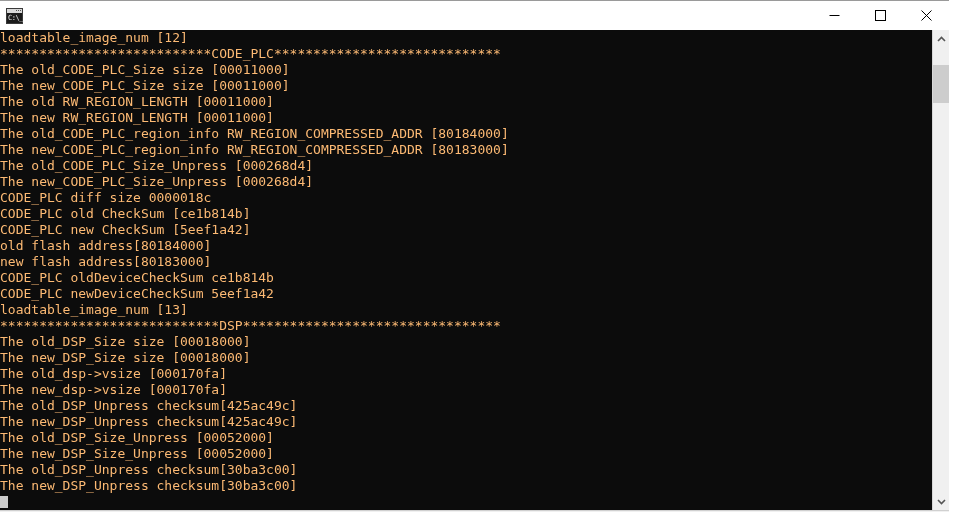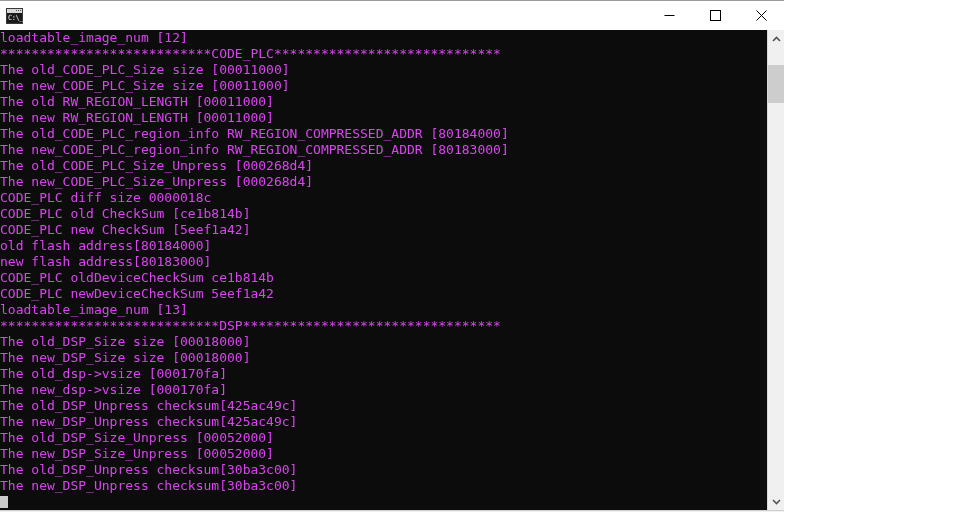--- a/index.html
+++ b/index.html
@@ -9,21 +9,21 @@
   }
   body {
     width: 977px;
     height: 512px;
     overflow: hidden;
     font-family: "Liberation Sans", sans-serif;
   }
 
   .window {
     position: relative;
-    width: 784px;
+    width: 949px;
     height: 512px;
     background: #0c0c0c;
     display: flex;
     flex-direction: column;
     box-sizing: border-box;
   }
 
   
   .titlebar {
     height: 30px;
@@ -123,21 +123,21 @@
   .console-area {
     flex: 1 1 auto;
     display: flex;
     min-height: 0;
     background: #0c0c0c;
   }
 
   .console-text {
     flex: 1 1 auto;
     background: #0c0c0c;
-    color: #d946ef;
+    color: #fdba74;
     font-family: "DejaVu Sans Mono", "Liberation Mono", monospace;
     font-size: 13px;
     line-height: 16px;
     padding: 0;
     margin: 0;
     white-space: pre;
     overflow: hidden;
     letter-spacing: 0px;
     position: relative;
   }

